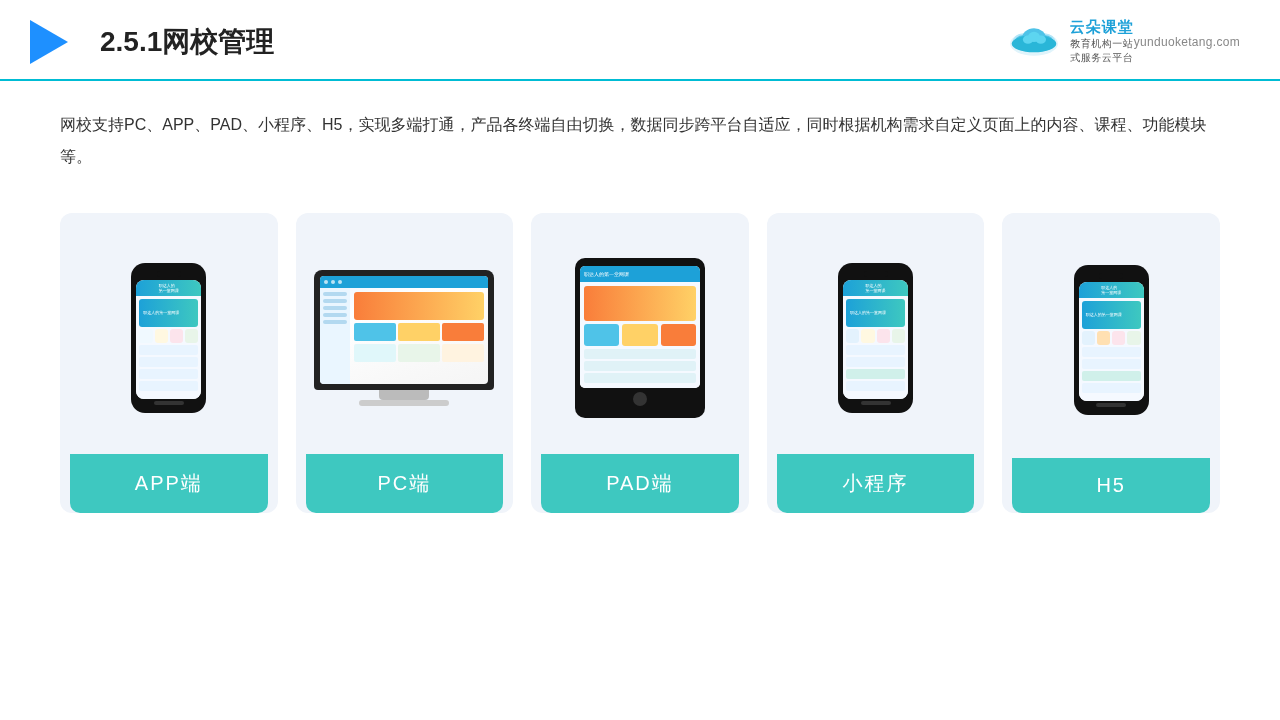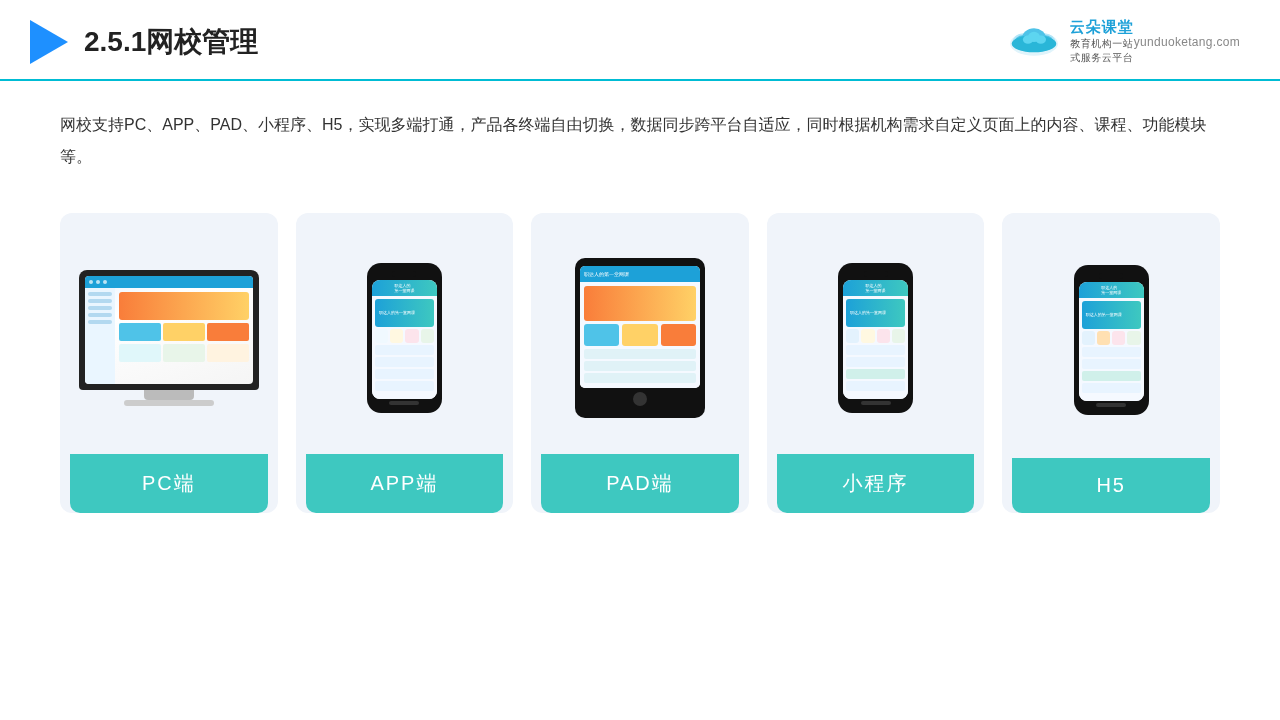--- a/index.html
+++ b/index.html
@@ -16,21 +16,21 @@
     .header {
       display: flex;
       align-items: center;
       justify-content: space-between;
       padding: 18px 40px 14px 30px;
       border-bottom: 2px solid #00bcd4;
     }
     .header-left {
       display: flex;
       align-items: center;
-      gap: 16px;
+      gap: 32px;
     }
     .play-icon {
       width: 0;
       height: 0;
       border-top: 22px solid transparent;
       border-bottom: 22px solid transparent;
       border-left: 38px solid #1e90ff;
     }
     .title {
       font-size: 28px;
@@ -377,20 +377,50 @@
       </div>
     </div>
     <div class="logo-url">yunduoketang.com</div>
   </div>
 </div>
 
 <div class="content">
   <p class="description">网校支持PC、APP、PAD、小程序、H5，实现多端打通，产品各终端自由切换，数据同步跨平台自适应，同时根据机构需求自定义页面上的内容、课程、功能模块等。</p>
 
   <div class="cards-row">
+
+    <div class="card">
+      <div class="card-device-area">
+        <div class="phone-mockup">
+          <div class="phone-notch"></div>
+          <div class="phone-screen">
+            <div class="phone-topbar">
+              <span class="phone-topbar-text">职达人的<br>第一堂网课</span>
+            </div>
+            <div class="phone-content">
+              <div class="phone-banner">
+                <span class="phone-banner-text">职达人的第一堂网课</span>
+              </div>
+              <div class="phone-icons-row">
+                <div class="phone-icon-item" style="background:#f0f9ff;"></div>
+                <div class="phone-icon-item" style="background:#fff8e1;"></div>
+                <div class="phone-icon-item" style="background:#fce4ec;"></div>
+                <div class="phone-icon-item" style="background:#e8f5e9;"></div>
+              </div>
+              <div class="phone-list-item"></div>
+              <div class="phone-list-item"></div>
+              <div class="phone-list-item"></div>
+              <div class="phone-list-item"></div>
+            </div>
+          </div>
+          <div class="phone-home-bar"></div>
+        </div>
+      </div>
+      <div class="card-label">APP端</div>
+    </div>
 
     <div class="card">
       <div class="card-device-area">
         <div class="pc-monitor">
           <div class="pc-screen-outer">
             <div class="pc-screen-inner">
               <div class="pc-screen-content">
                 <div class="pc-topbar">
                   <div class="pc-dot"></div>
                   <div class="pc-dot"></div>
@@ -423,50 +453,20 @@
           </div>
           <div class="pc-stand"></div>
           <div class="pc-base"></div>
         </div>
       </div>
       <div class="card-label">PC端</div>
     </div>
 
     <div class="card">
       <div class="card-device-area">
-        <div class="phone-mockup">
-          <div class="phone-notch"></div>
-          <div class="phone-screen">
-            <div class="phone-topbar">
-              <span class="phone-topbar-text">职达人的<br>第一堂网课</span>
-            </div>
-            <div class="phone-content">
-              <div class="phone-banner">
-                <span class="phone-banner-text">职达人的第一堂网课</span>
-              </div>
-              <div class="phone-icons-row">
-                <div class="phone-icon-item" style="background:#f0f9ff;"></div>
-                <div class="phone-icon-item" style="background:#fff8e1;"></div>
-                <div class="phone-icon-item" style="background:#fce4ec;"></div>
-                <div class="phone-icon-item" style="background:#e8f5e9;"></div>
-              </div>
-              <div class="phone-list-item"></div>
-              <div class="phone-list-item"></div>
-              <div class="phone-list-item"></div>
-              <div class="phone-list-item"></div>
-            </div>
-          </div>
-          <div class="phone-home-bar"></div>
-        </div>
-      </div>
-      <div class="card-label">APP端</div>
-    </div>
-
-    <div class="card">
-      <div class="card-device-area">
         <div class="tablet-mockup">
           <div class="tablet-screen">
             <div class="tablet-topbar">
               <span style="font-size:5px;color:#fff;">职达人的第一堂网课</span>
             </div>
             <div class="tablet-content">
               <div class="tablet-banner"></div>
               <div class="tablet-cards">
                 <div class="tablet-card-item" style="background:#4fc3e8;"></div>
                 <div class="tablet-card-item" style="background:#ffd166;"></div>

